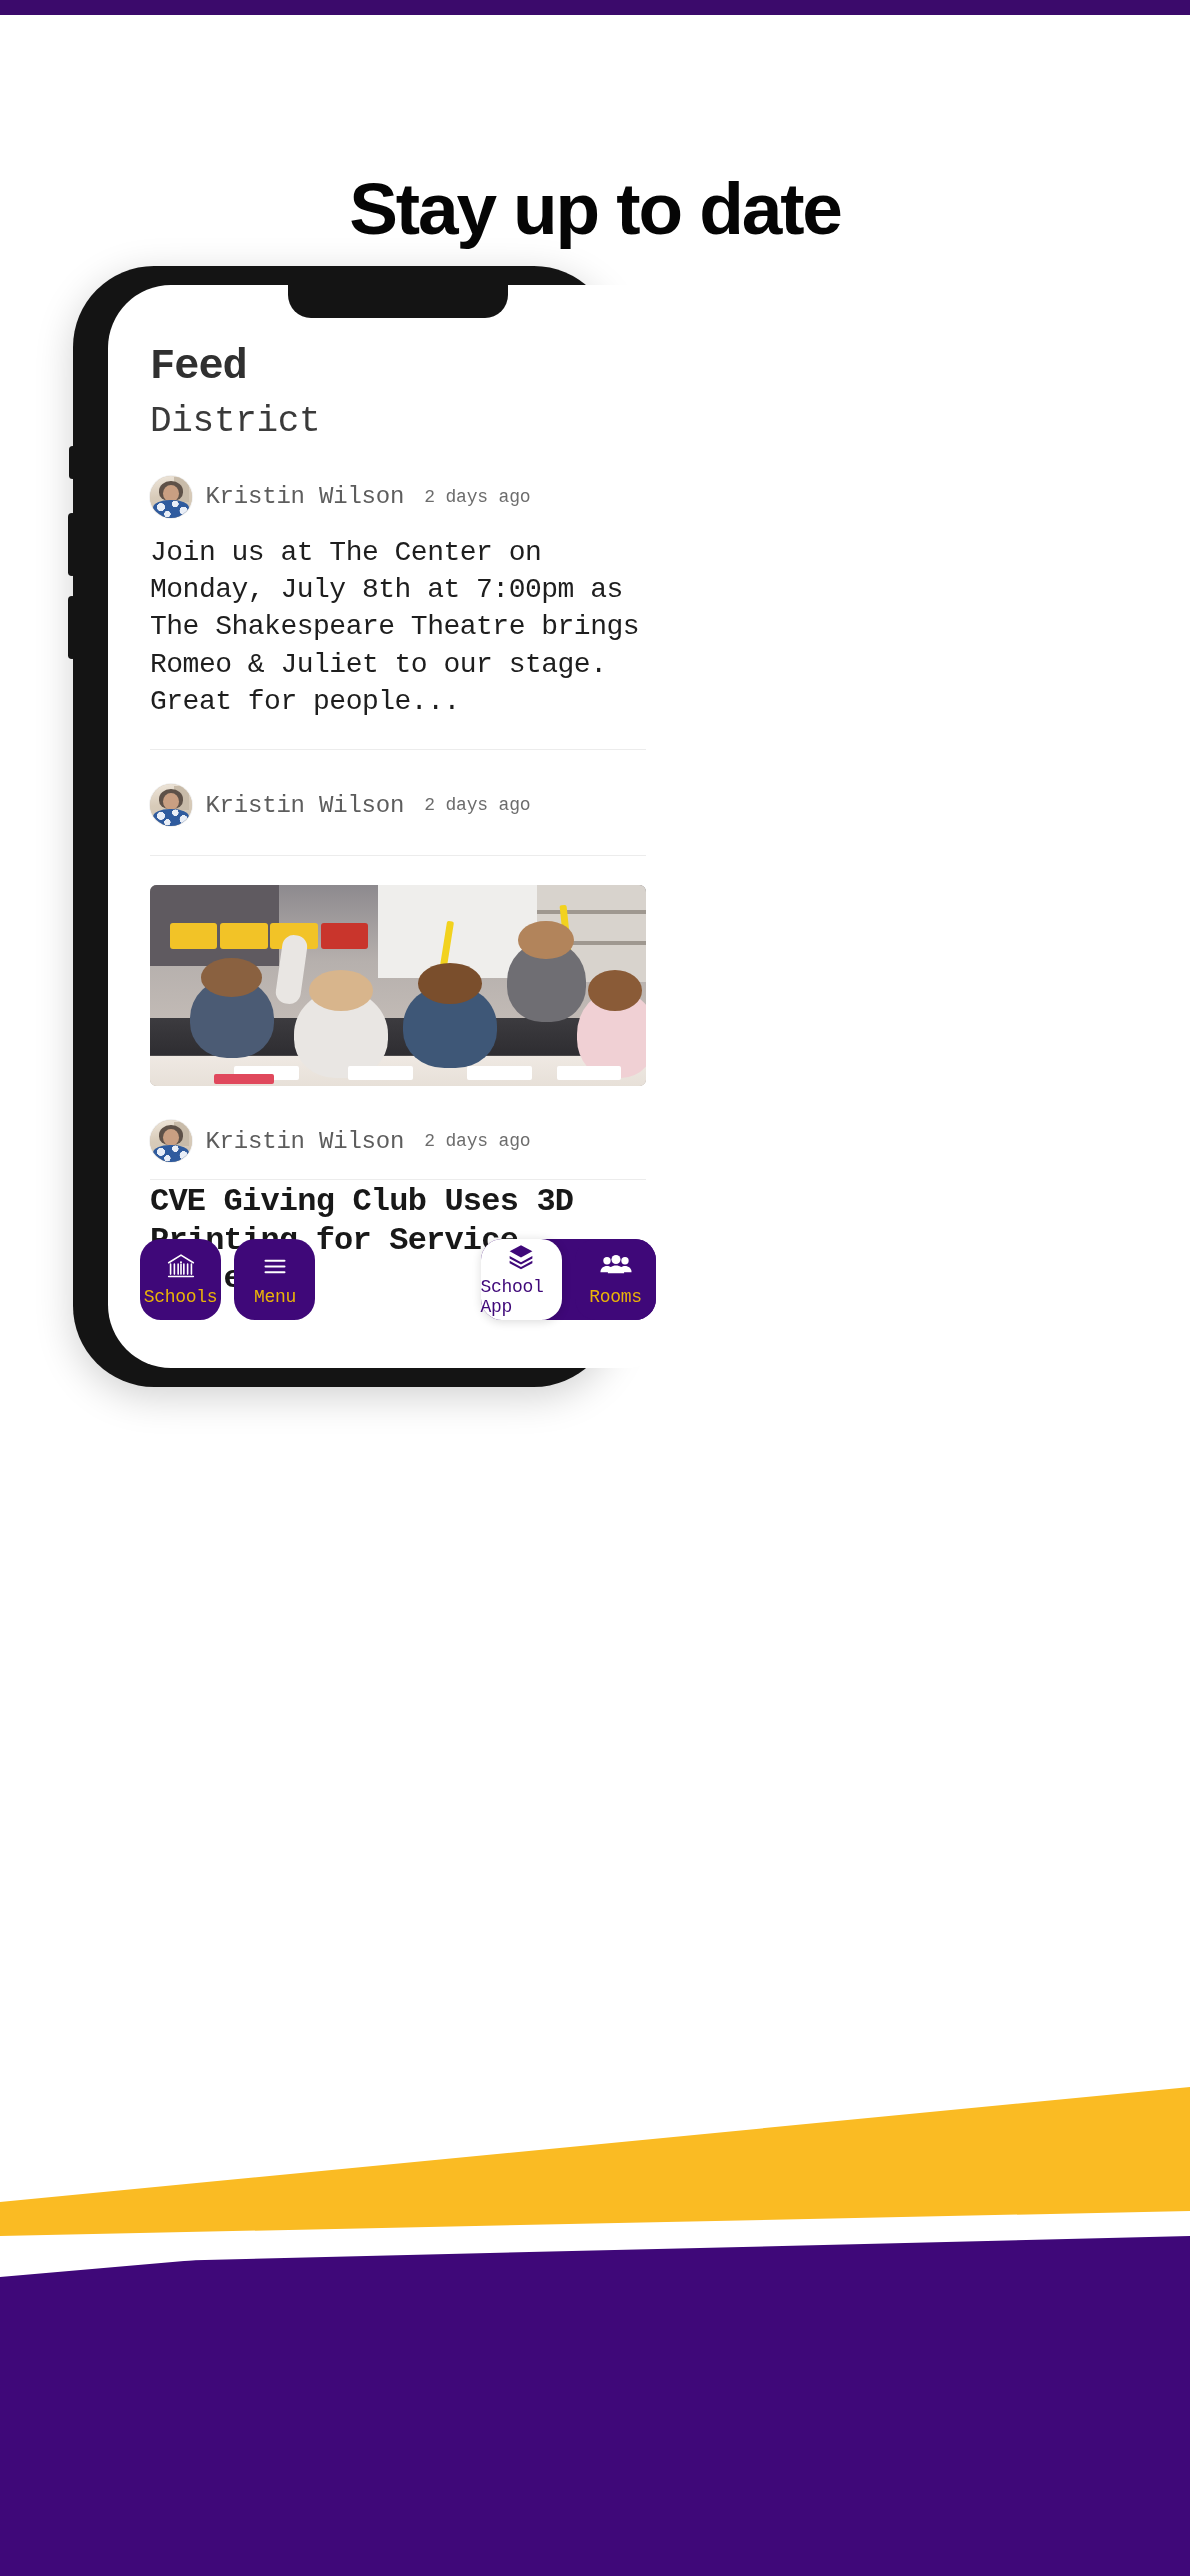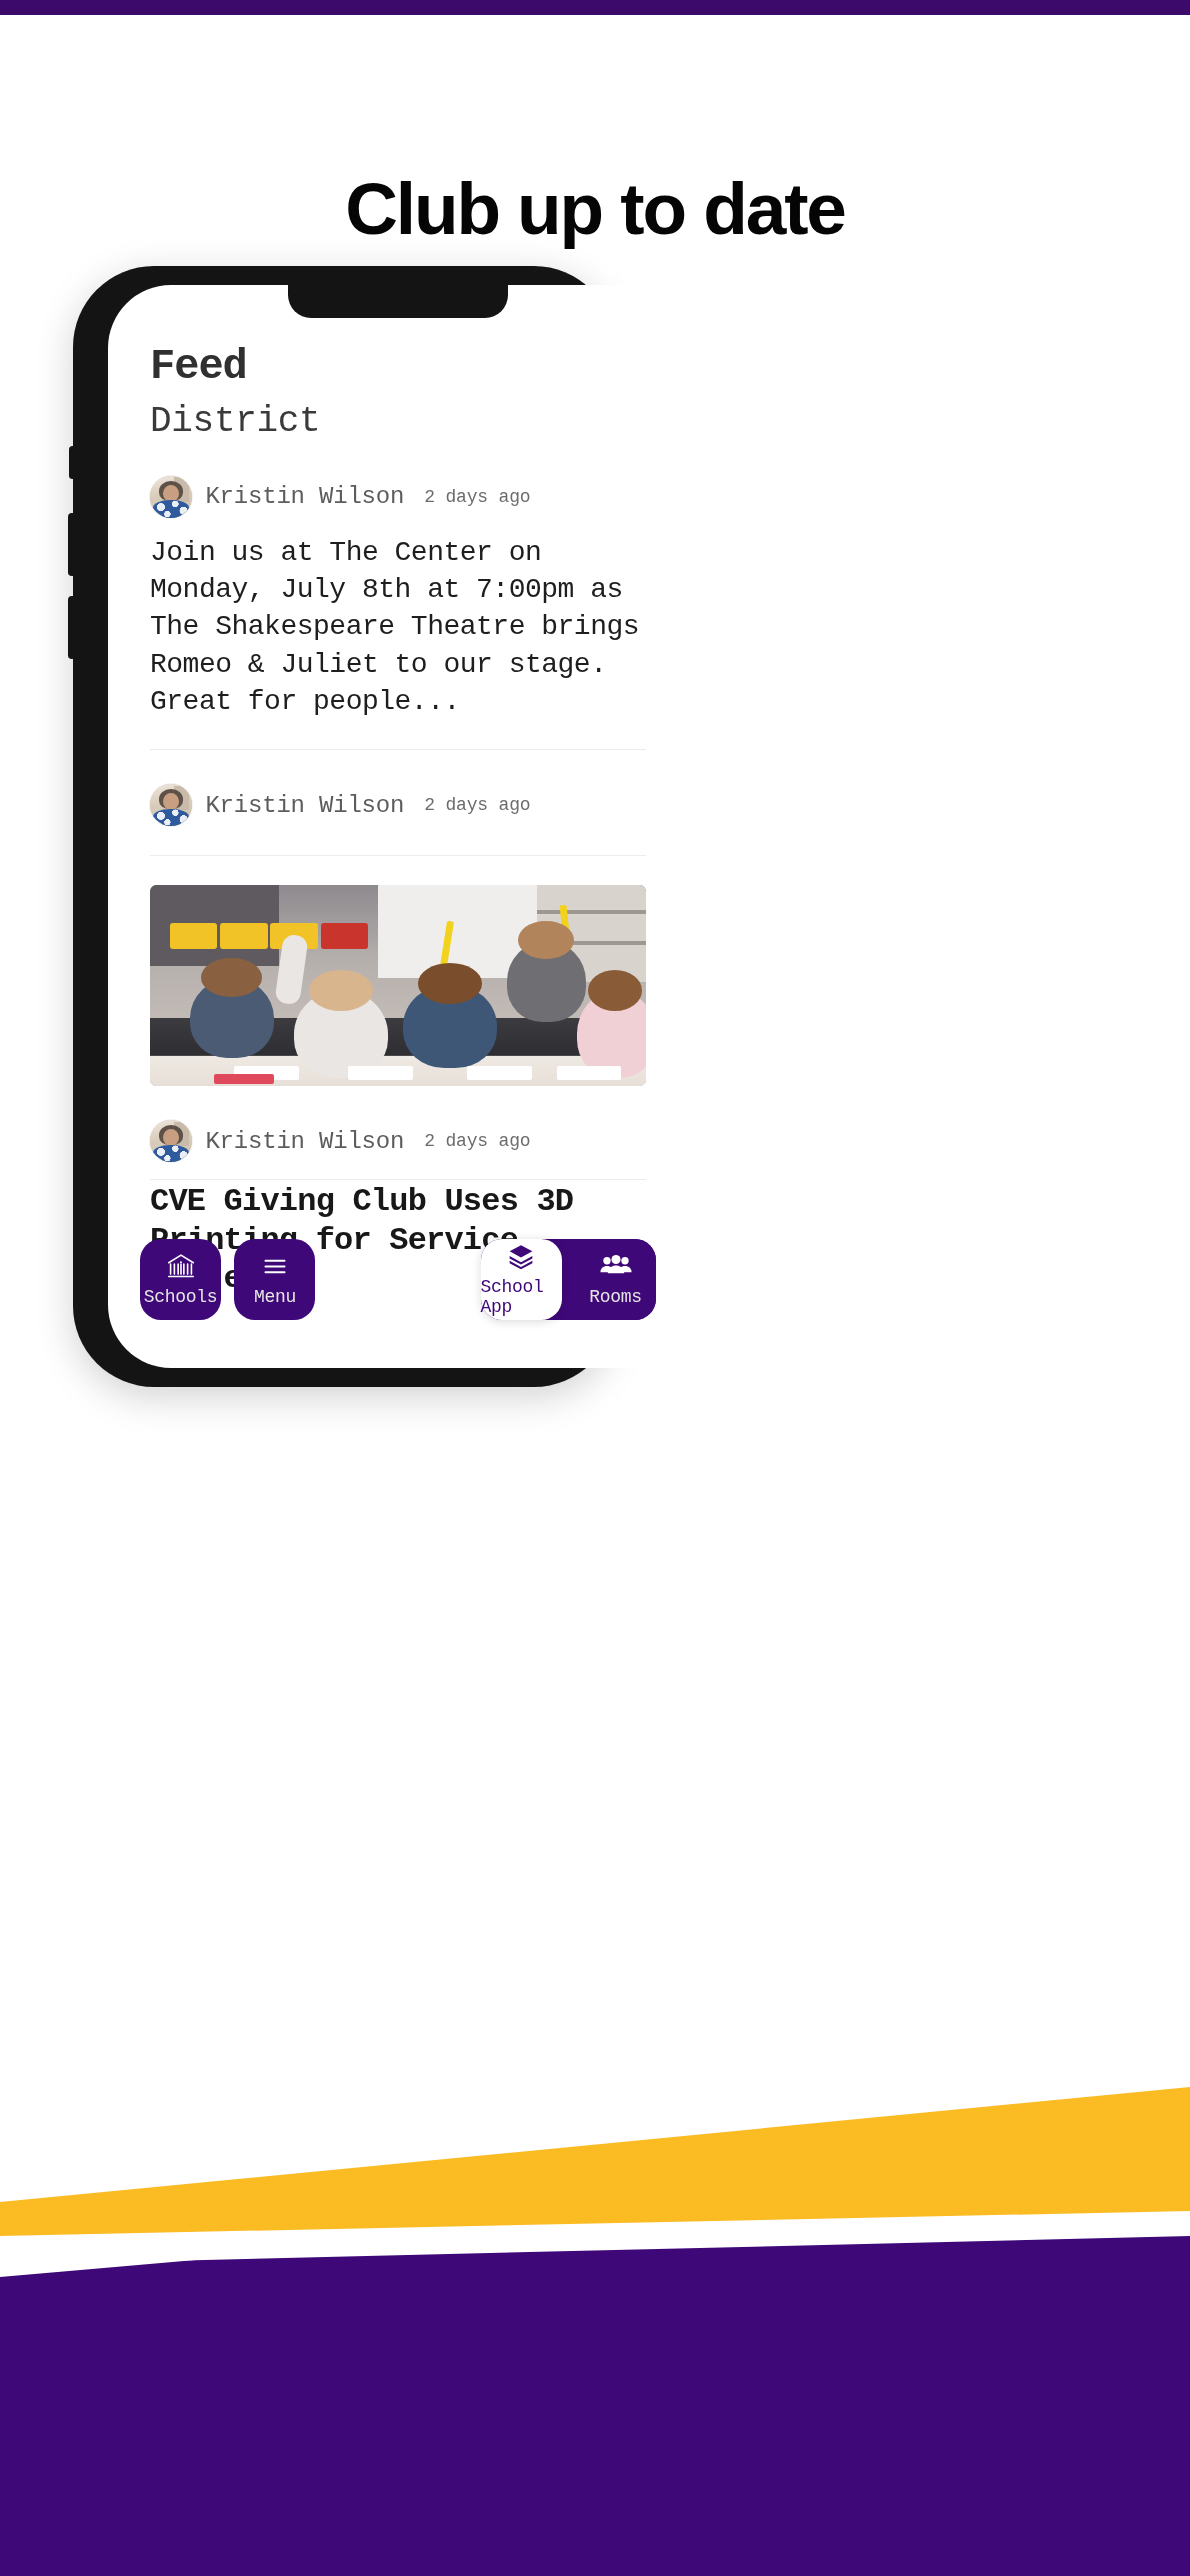--- a/index.html
+++ b/index.html
@@ -164,21 +164,21 @@
   
   .navbar{
     position:absolute; left:0; right:0; bottom:48px;
     display:flex; align-items:center; padding:0 32px;
     z-index:8;
   }
   .nav-group{ display:flex; gap:13.4px; }
   .nav-group.right{ margin-left:auto; background:#3F0879; border-radius:21px; padding:0; }
   .nav-btn{
     width:81px; height:81px; border-radius:21px;
-    background:#3F0879; color:#e5e5e5;
+    background:#3F0879; color:#eab308;
     display:flex; flex-direction:column; align-items:center; justify-content:center;
     gap:5.8px;
   }
   .nav-btn .lbl{ font-size:18px; letter-spacing:-0.3px; }
   .nav-btn.active{
     background:#ffffff; color:#3F0879;
     box-shadow:0 1.9px 9.6px rgba(0,0,0,.14);
   }
   .nav-icon{ width:36px; height:29px; display:block; }
 
@@ -188,21 +188,21 @@
   }
 </style>
 </head>
 <body>
 
 <div class="top-bar"></div>
 <div class="bg-purple"></div>
 <div class="bg-yellow"></div>
 <div class="bg-white-gap"></div>
 
-<div class="page-title">Club up to date</div>
+<div class="page-title">Stay up to date</div>
 
 <div class="phone">
   <div class="btn-side btn-mute"></div>
   <div class="btn-side btn-vup"></div>
   <div class="btn-side btn-vdn"></div>
   <div class="btn-side btn-pwr"></div>
 
   <div class="phone-screen">
     <div class="notch"></div>
 

